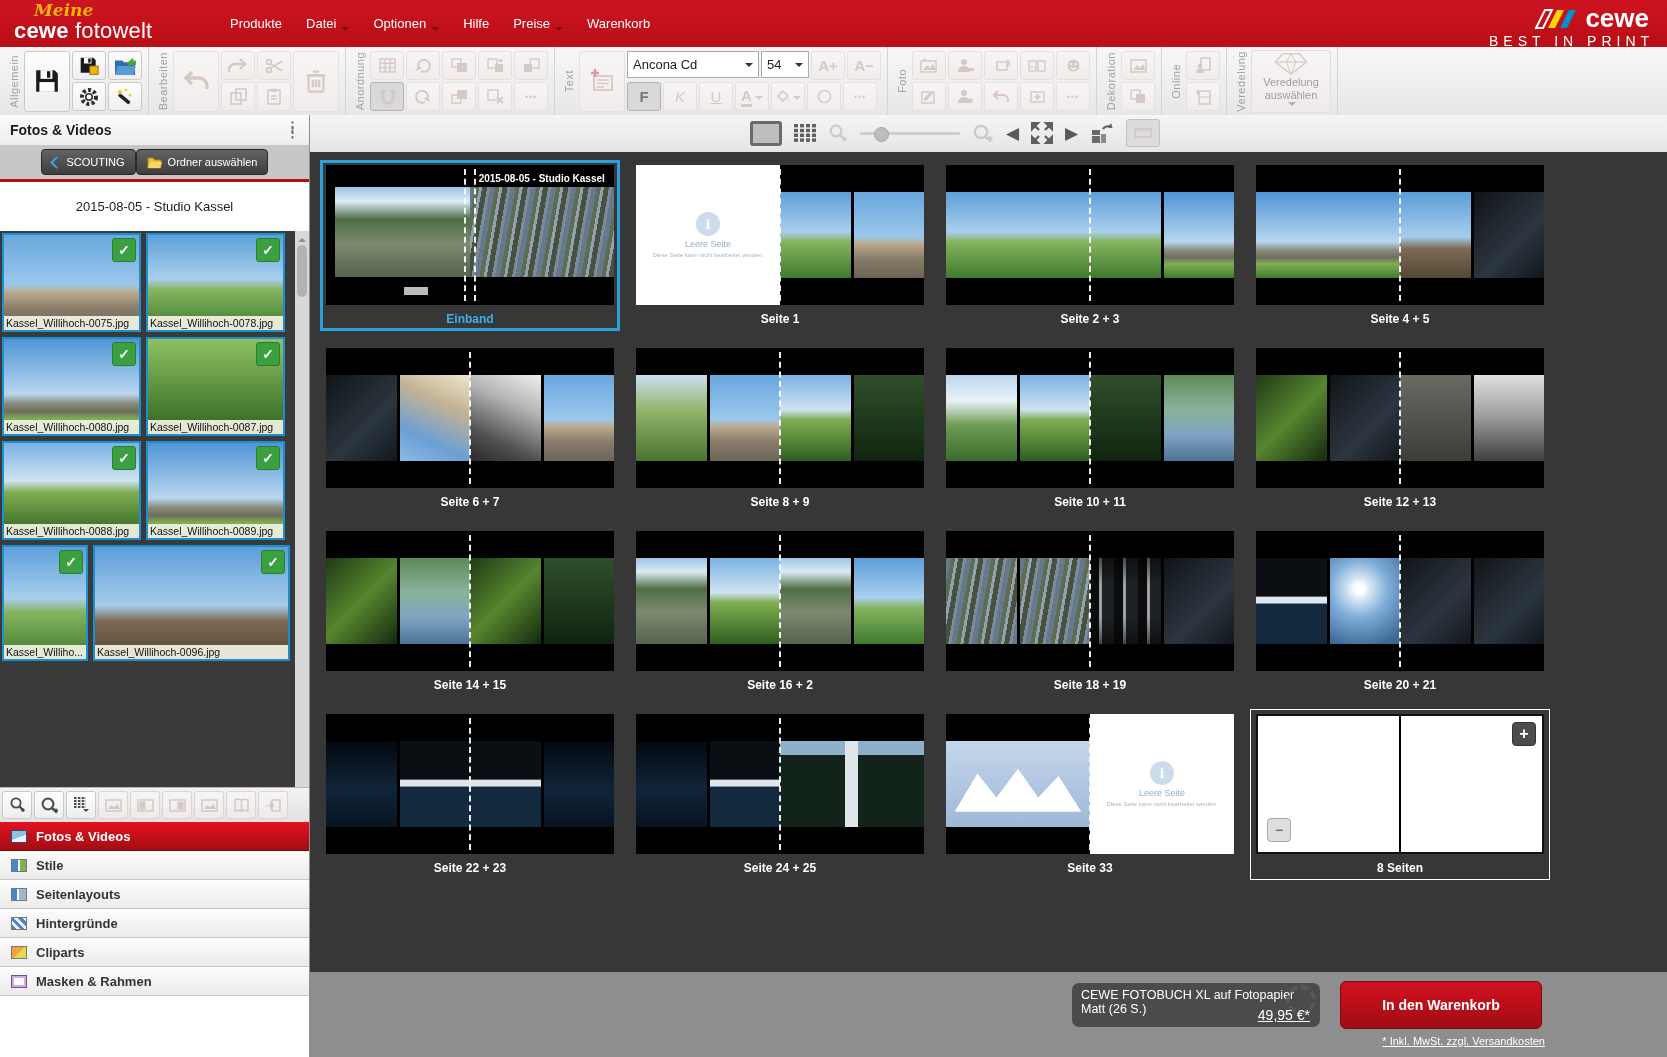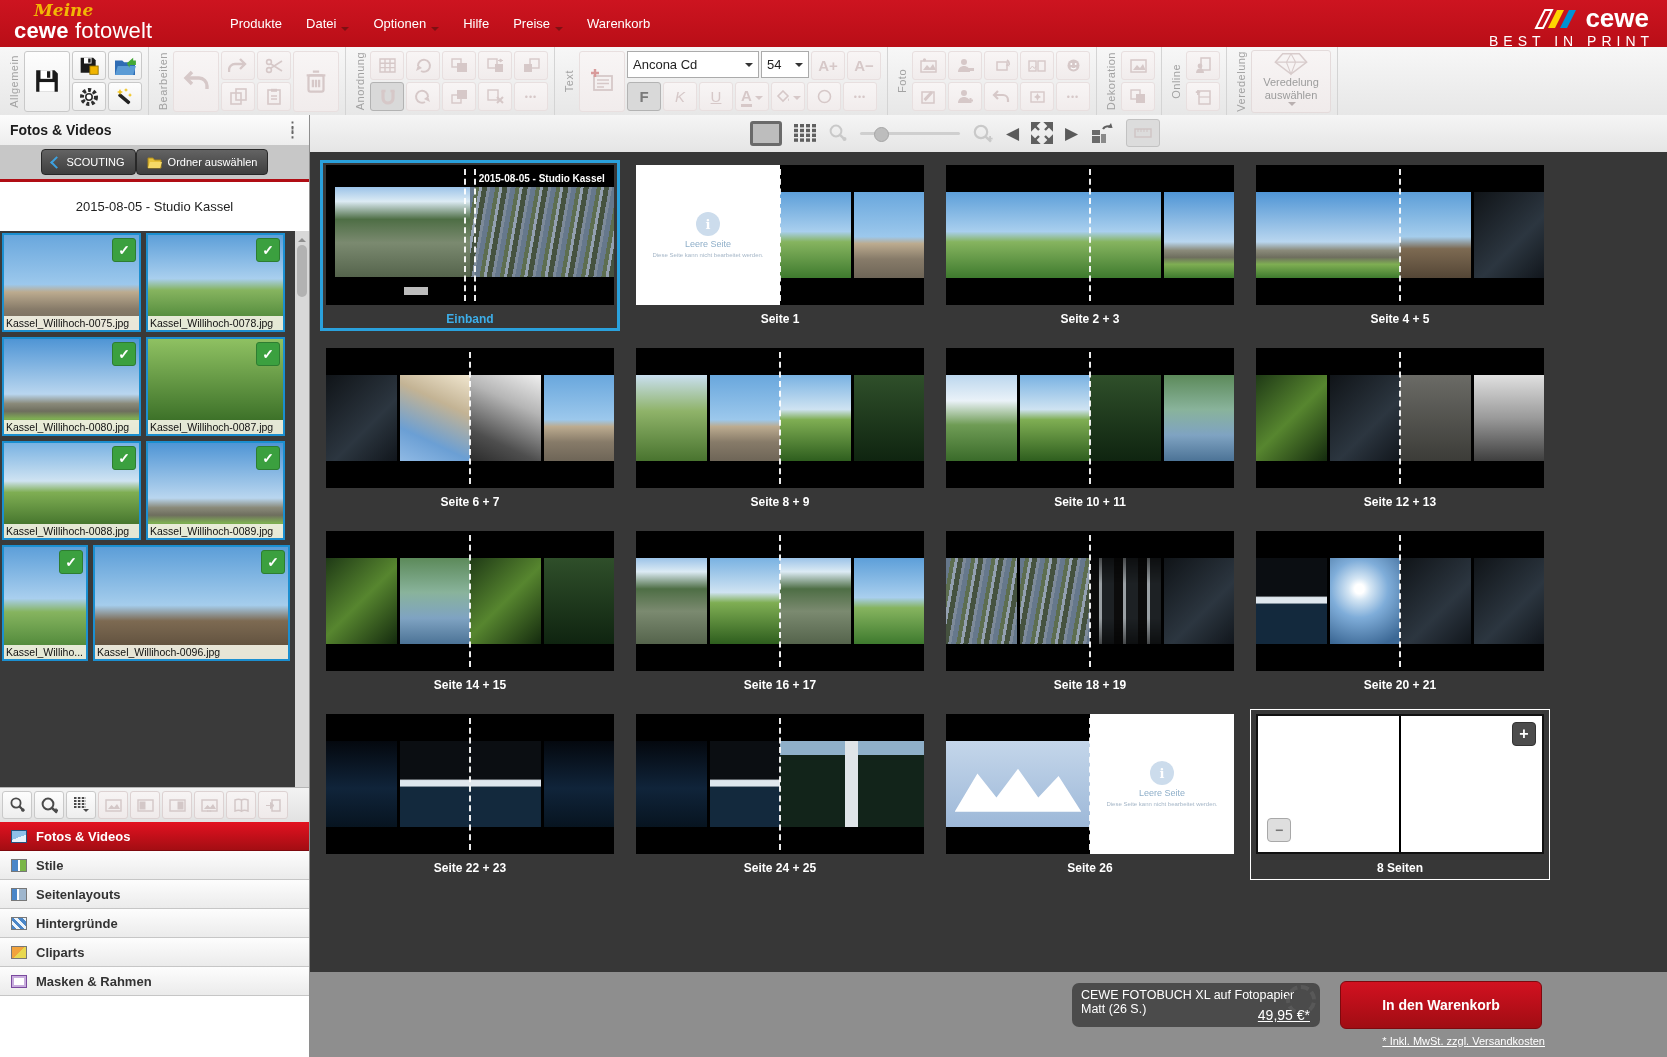--- a/index.html
+++ b/index.html
@@ -926,21 +926,21 @@
                 </div>
               </div>
               <div class="page page-r">
                 <div class="photos">
                   <div class="pphoto ph-cascade"></div>
                   <div class="pphoto ph-palace-hill"></div>
                 </div>
               </div>
               <div class="spine"></div>
             </div>
-            <div class="spread-label">Seite 16 + 17</div>
+            <div class="spread-label">Seite 16 + 2</div>
           </div>
           <div class="spread-card">
             <div class="spread-box">
               <div class="page page-l">
                 <div class="photos">
                   <div class="pphoto ph-crowd"></div>
                   <div class="pphoto ph-crowd"></div>
                 </div>
               </div>
               <div class="page page-r">
@@ -1013,21 +1013,21 @@
                   <div class="pphoto ph-placeholder"></div>
                 </div>
               </div>
               <div class="page page-r leere">
                 <div class="info-circle"></div>
                 <div class="leere-title">Leere Seite</div>
                 <div class="leere-sub">Diese Seite kann nicht bearbeitet werden.</div>
               </div>
               <div class="spine"></div>
             </div>
-            <div class="spread-label">Seite 26</div>
+            <div class="spread-label">Seite 33</div>
           </div>
           <div class="spread-card outlined">
             <div class="spread-box empty">
               <div class="page page-l blankpage"></div>
               <div class="page page-r blankpage"></div>
               <div class="spine solid"></div>
               <div class="plus-btn"></div>
               <div class="minus-btn"></div>
             </div>
             <div class="spread-label">8 Seiten</div>

